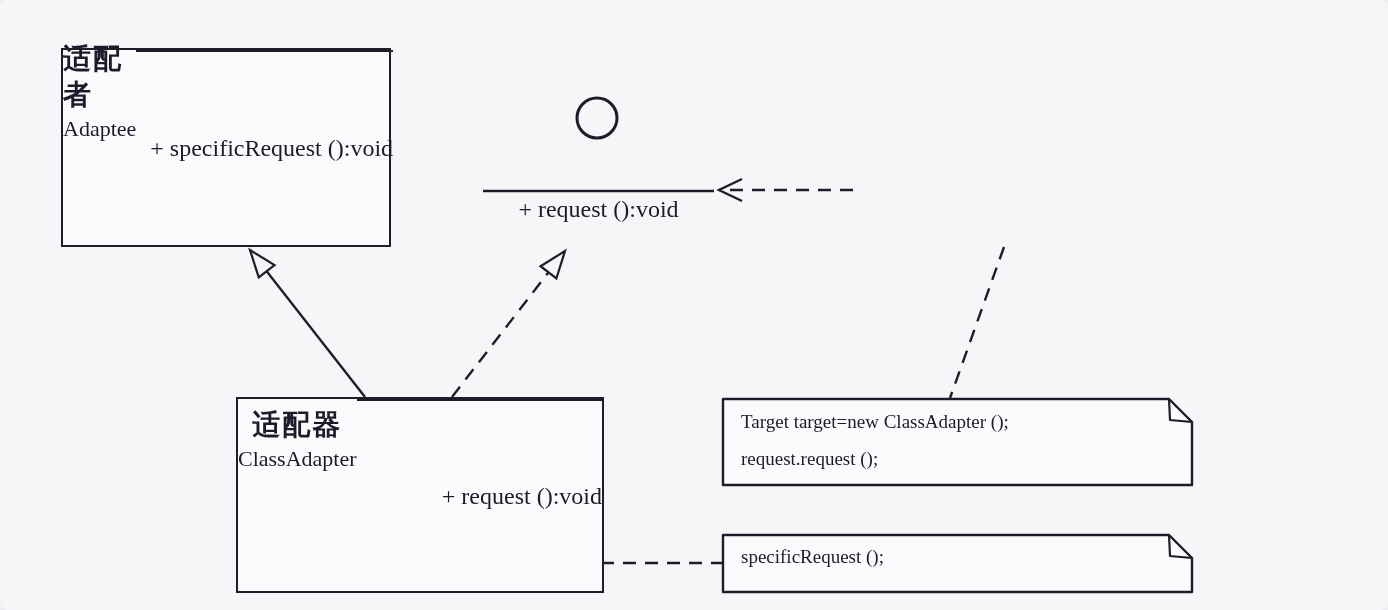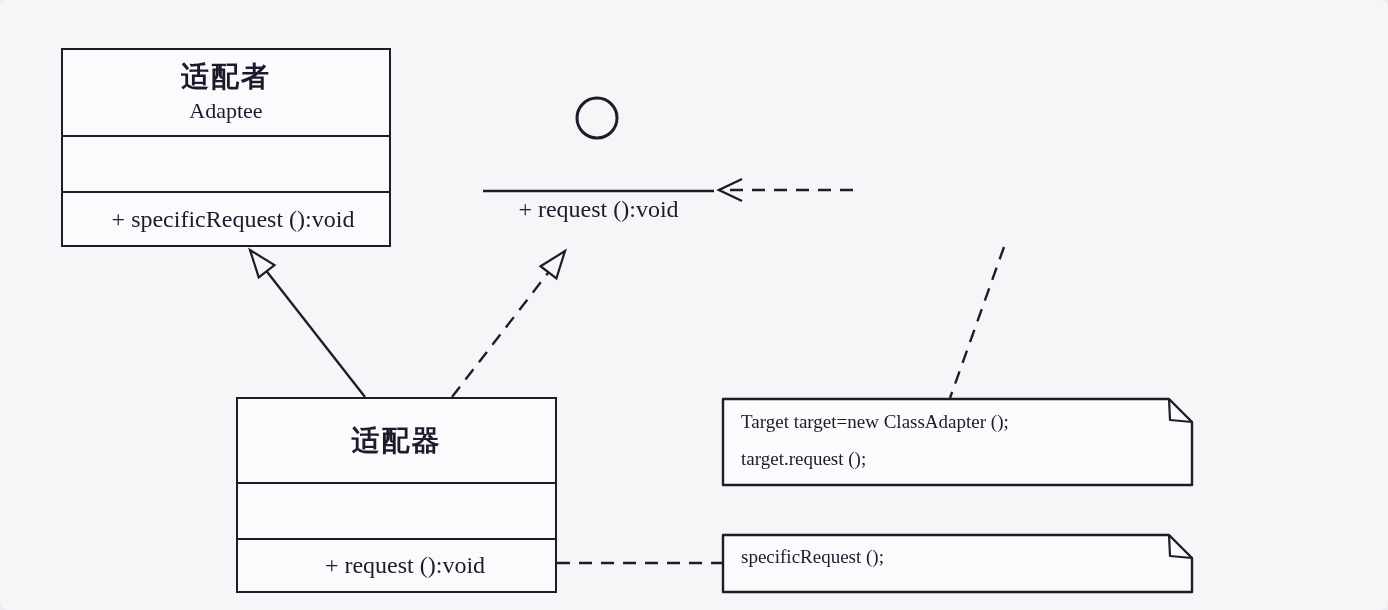--- a/index.html
+++ b/index.html
@@ -17,21 +17,21 @@
     background:var(--bg);
     border-radius:8px;
     overflow:hidden;
   }
   .layer{position:absolute;left:0;top:0;width:1388px;height:610px;}
   
   .uml-class{
     position:absolute;
     border:2px solid var(--line);
     background:var(--fill);
-    display:flex;flex-direction:column;
+    display:flex;flex-direction:row;
   }
   .compartment{width:100%;justify-content:center;}
   .compartment.title{
     display:flex;flex-direction:column;align-items:center;justify-content:center;
   }
   .name-cn{font-size:28px;font-weight:700;line-height:36px;letter-spacing:2px;}
   .name-en{font-size:22px;line-height:31px;}
   .compartment.attrs{border-top:2px solid var(--line);}
   .compartment.methods{
     border-top:2px solid var(--line);flex:1;
@@ -92,27 +92,28 @@
   <div class="uml-class" style="left:61px;top:48px;width:330px;height:199px;">
     <div class="compartment title" style="height:85px;">
       <div class="name-cn">适配者</div>
       <div class="name-en">Adaptee</div>
     </div>
     <div class="compartment attrs" style="height:56px;"></div>
     <div class="compartment methods" style="padding-left:14px;"><span>+ specificRequest ():void</span></div>
   </div>
 
 
-  <div class="uml-class" style="left:236px;top:397px;width:321px;height:196px;">
+  <div class="uml-class" style="left:236px;top:397px;width:368px;height:196px;">
     <div class="compartment title" style="height:83px;">
       <div class="name-cn">适配器</div>
+      <div class="name-en">ClassAdapter</div>
     </div>
     <div class="compartment attrs" style="height:56px;"></div>
     <div class="compartment methods" style="padding-left:17px;"><span>+ request ():void</span></div>
   </div>
 
   <div class="iface-method">+ request ():void</div>
 
-  <div class="note-text n1"><div>Target target=new ClassAdapter ();</div><div>target.request ();</div></div>
+  <div class="note-text n1"><div>Target target=new ClassAdapter ();</div><div>request.request ();</div></div>
 
   <div class="note-text n2"><div>specificRequest ();</div></div>
 
 </div>
 
 </body></html>

